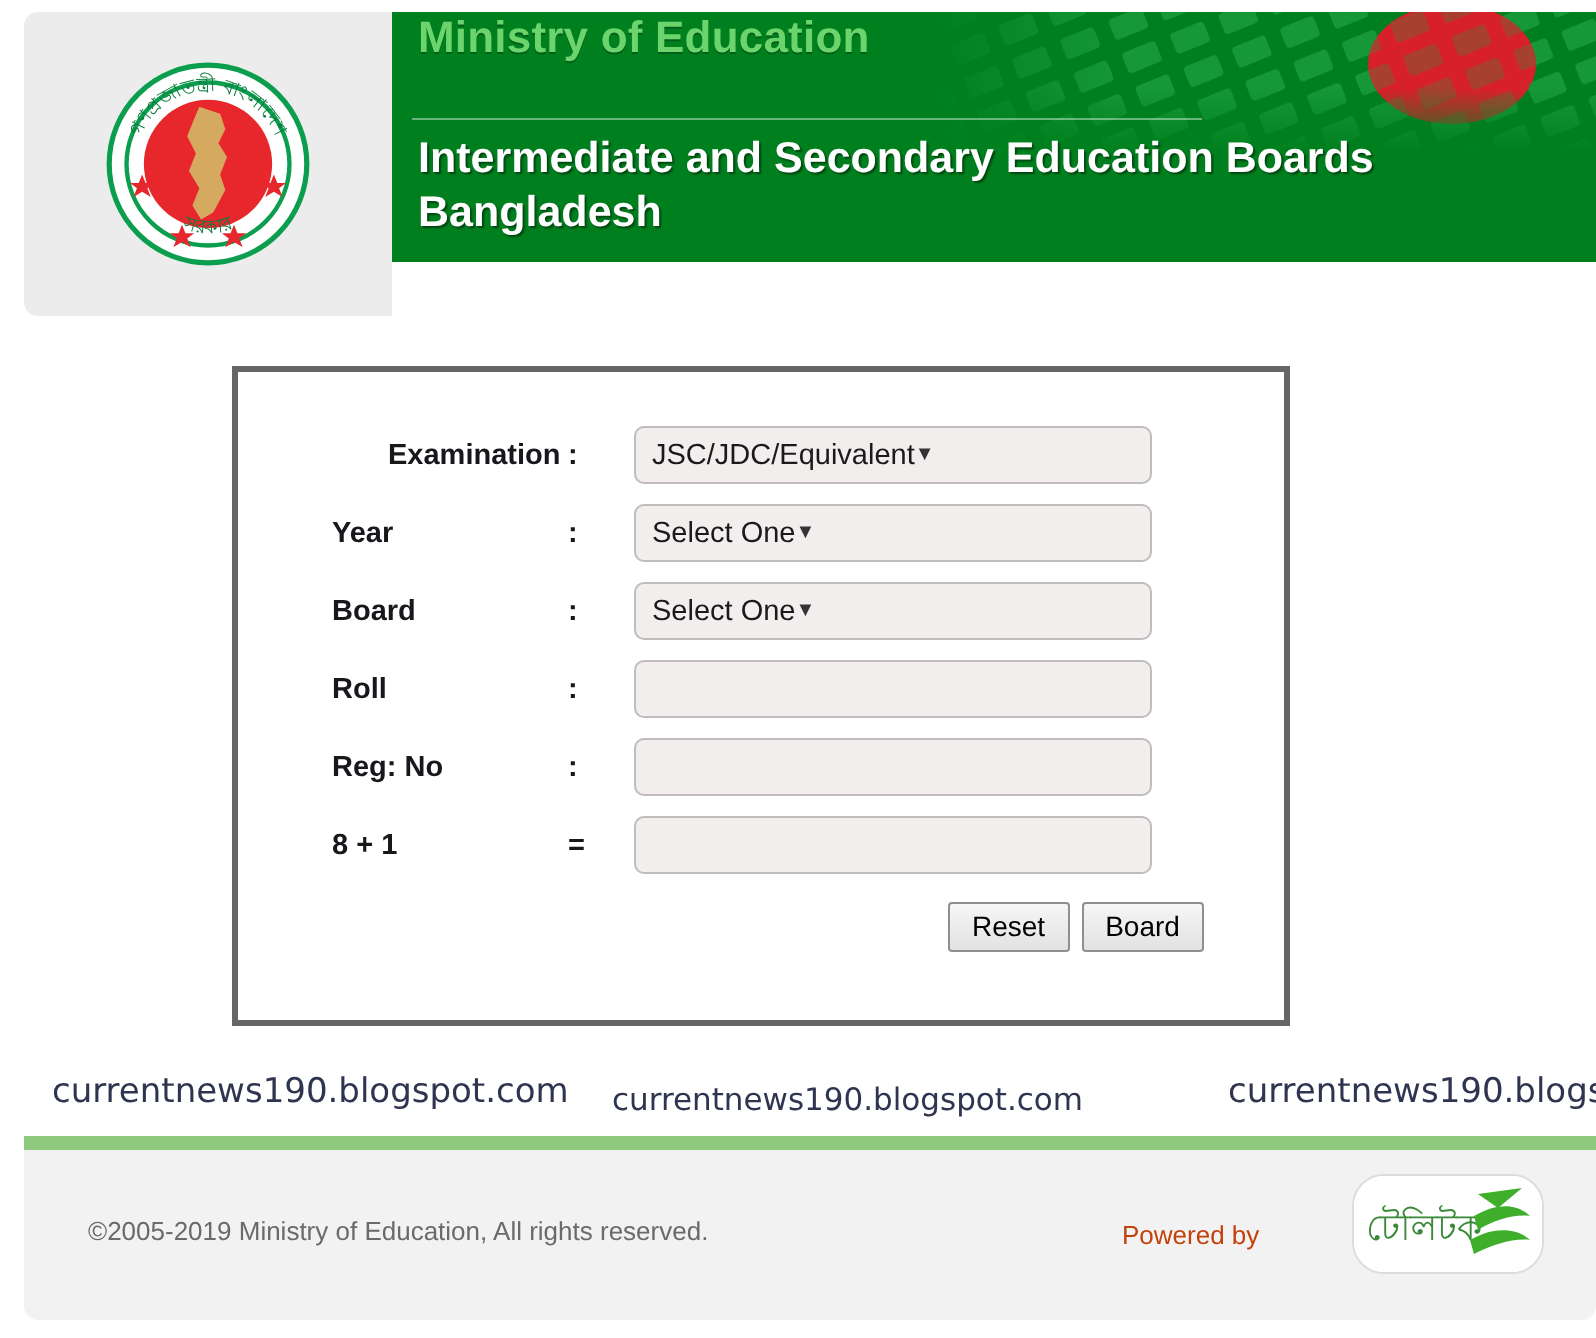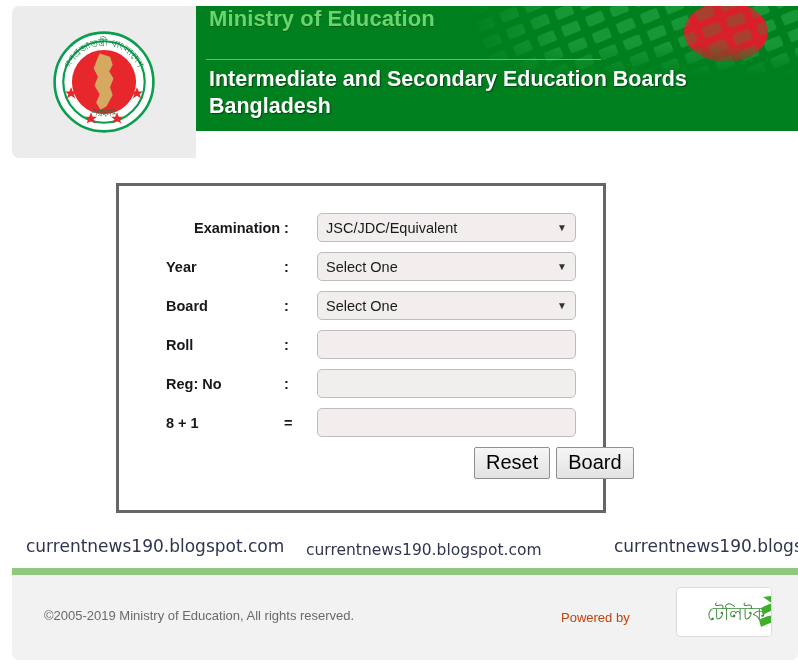--- a/index.html
+++ b/index.html
@@ -117,21 +117,21 @@
     color: #ffffff;
     font-size: 13.5px;
     margin-right: 6px;
     text-shadow: 0 1px 1px rgba(0,0,0,.3);
   }
 
   
   .form-box {
     position: absolute;
     left: 110px; top: 183px;
-    width: 490px;
+    width: 529px;
     height: 330px;
     background: #ffffff;
     border: 3px solid #666666;
   }
 
   .form-table {
     position: absolute;
     left: 0; top: 0;
     width: 100%;
   }
@@ -164,38 +164,37 @@
     font-size: 14.5px;
     color: #1a1a1a;
     font-family: "Liberation Sans", sans-serif;
     padding: 0 8px;
     outline: none;
   }
   .sel {
     width: 259px;
     display: flex;
     align-items: center;
-    justify-content: space-between;
   }
   .sel .caret { font-size: 10px; color: #333; }
   .txt { width: 259px; }
 
   .row-exam .sel { width: 259px; }
   .row-exam .lbl { padding-left: 75px; }
 
   .btn-row {
     display: flex;
     align-items: center;
     height: 42px;
     padding-left: 355px;
     gap: 6px;
   }
   .btn {
     font-family: "Liberation Sans", sans-serif;
-    font-size: 20px;
+    font-size: 14px;
     color: #000;
     background: linear-gradient(to bottom,#f6f6f6 0%,#e2e2e2 100%);
     border: 1px solid #8f8f8f;
     border-radius: 2px;
     padding: 3px 11px 4px 11px;
     cursor: pointer;
   }
 
   
   .wm {
@@ -237,23 +236,22 @@
     font-size: 13px;
     color: #c2410c;
   }
   .teletalk {
     position: absolute;
     left: 670px; top: 587px;
     width: 96px;
     height: 50px;
     background: #ffffff;
     border: 1px solid #dcdcdc;
-    border-radius: 4px;
-    overflow: hidden;
-    padding-left: 24px;
+    border-radius: 16px;
+    overflow: hidden;
   }
 </style>
 </head>
 <body>
 
 <div class="page">
 
   <div class="header">
 
     <div class="logo-panel">

